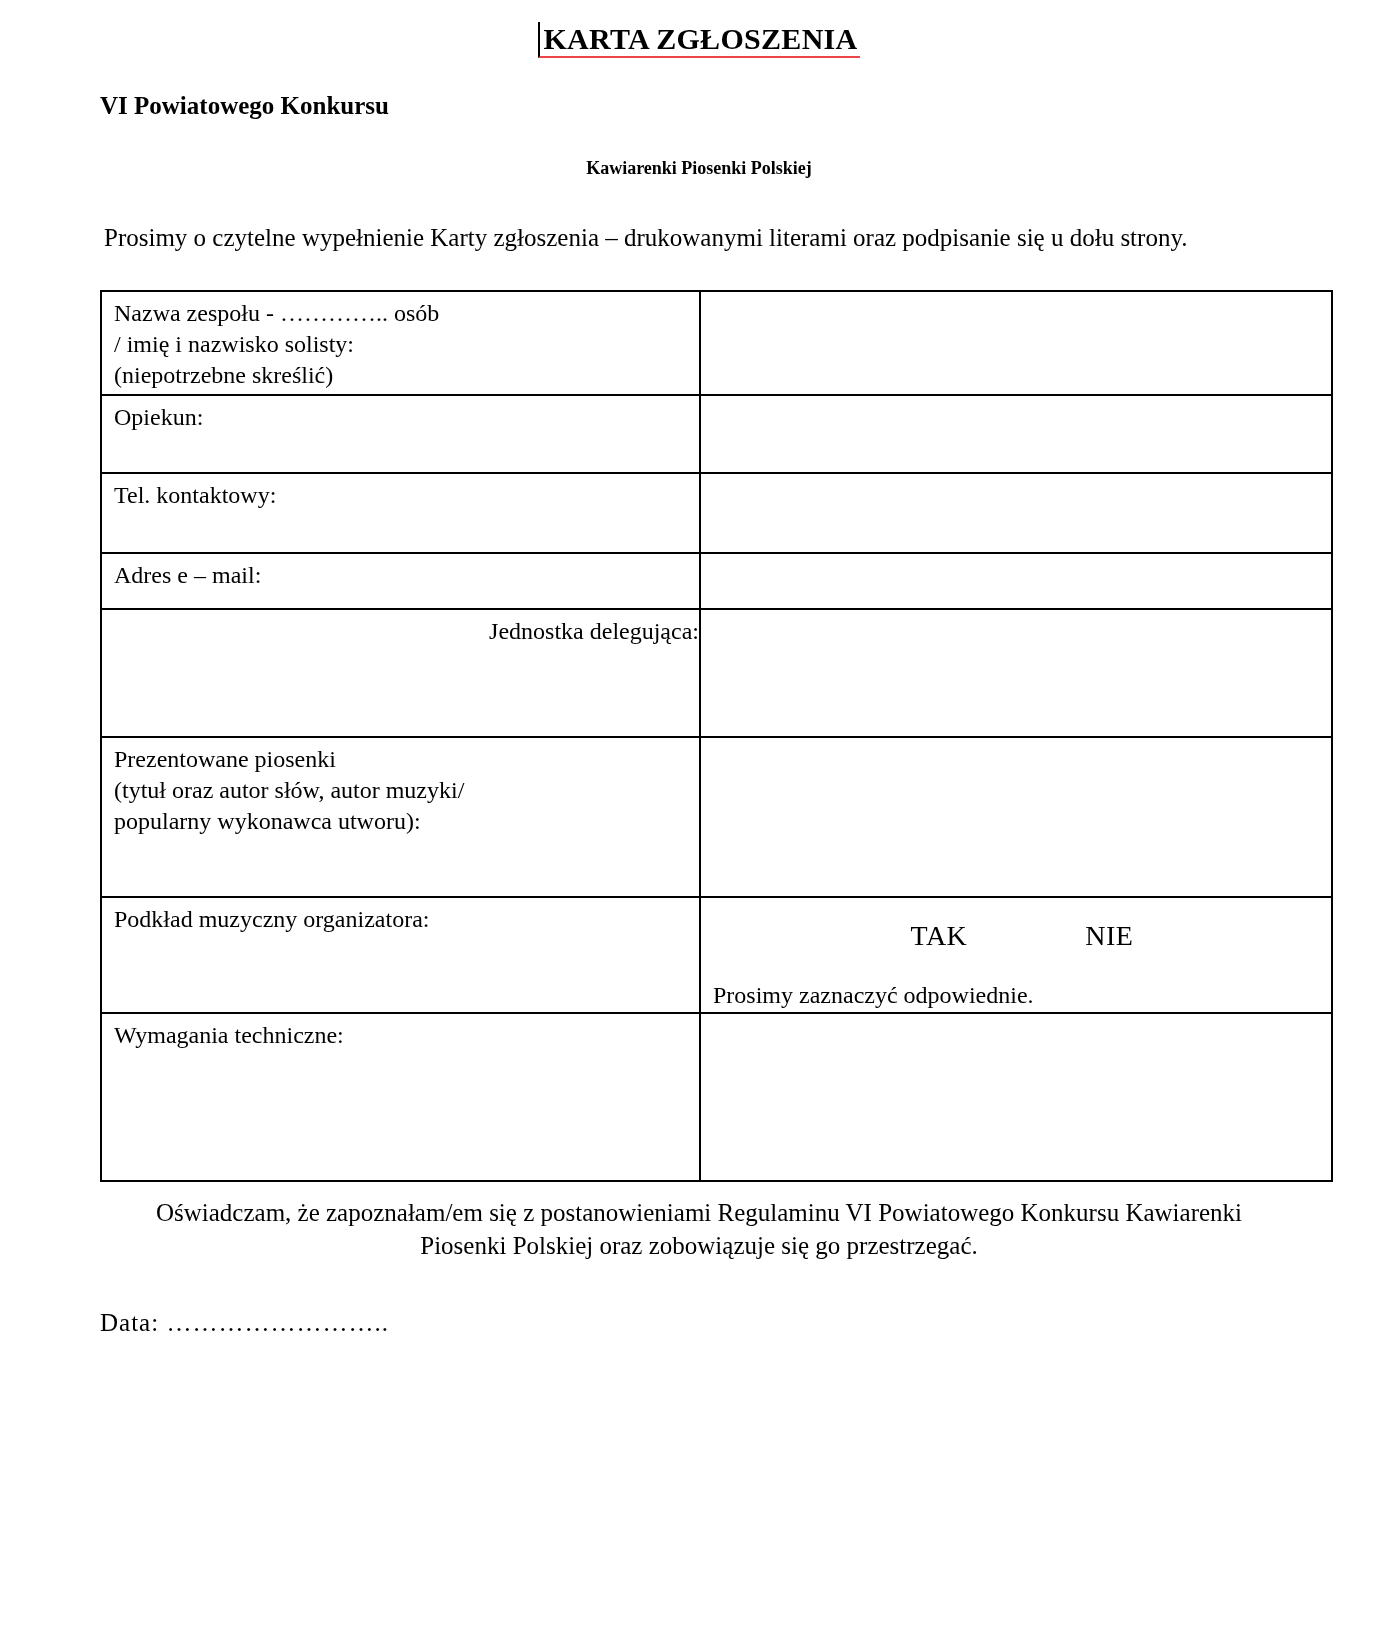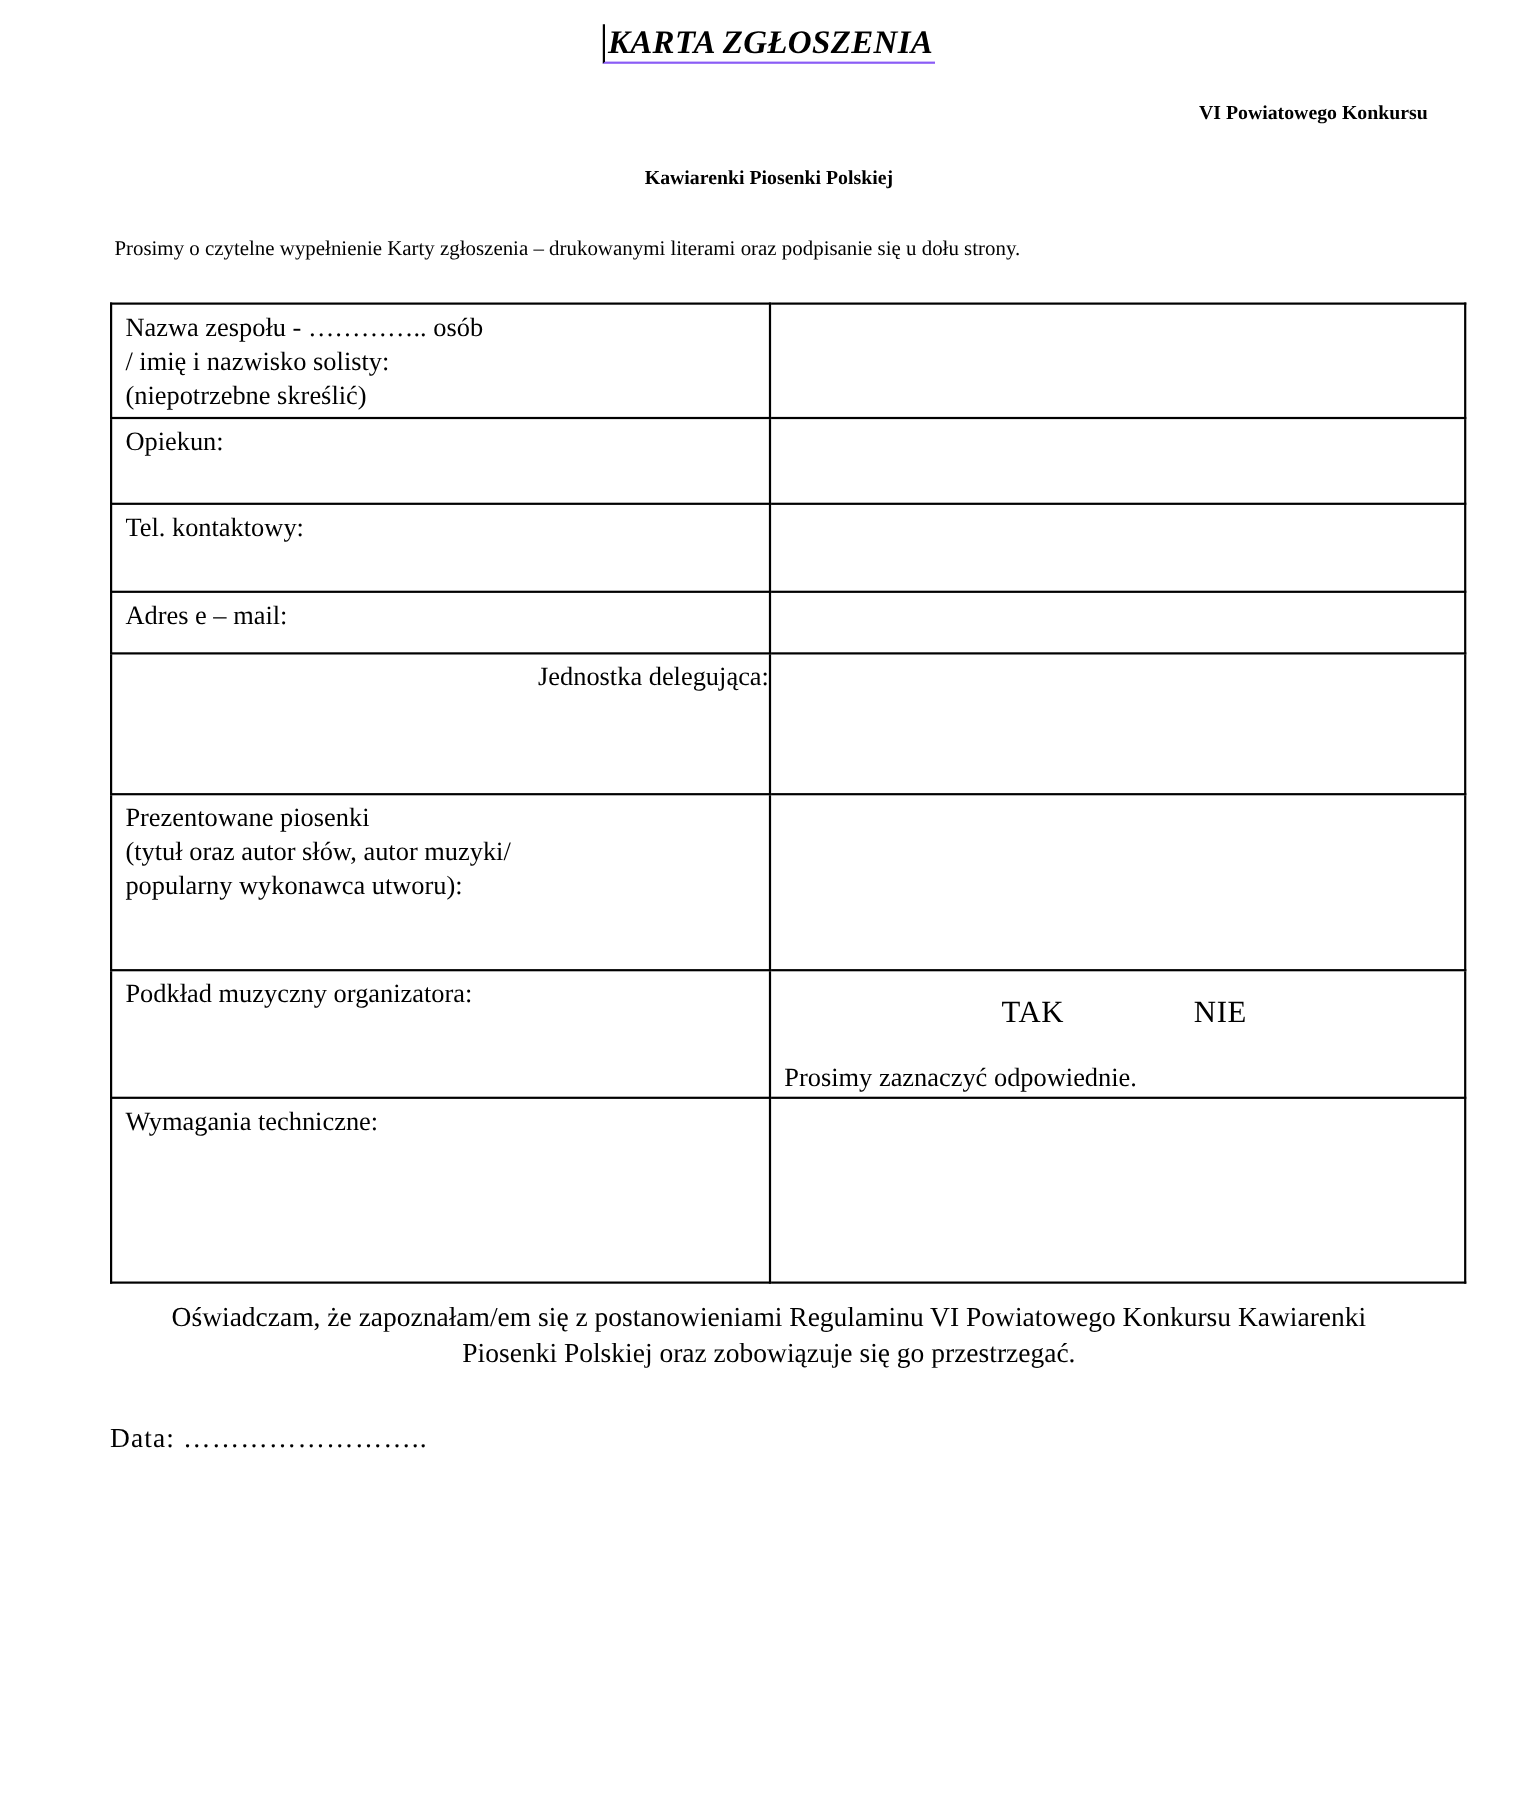--- a/index.html
+++ b/index.html
@@ -21,39 +21,38 @@
     position: relative;
   }
   .title-main {
     text-align: center;
     font-weight: bold;
     font-size: 30px;
     letter-spacing: 0.3px;
     margin: 8px 0 0 0;
   }
   .title-main span.ul {
-    border-bottom: 2px solid #8b5cf6;
+    border-bottom: 2px solid #ef4444;
     border-left: 2px solid #000;
     padding: 0 2px 1px 3px;
-    font-style: italic;
   }
   .title-sub {
-    text-align: right;
+    text-align: left;
     font-weight: bold;
-    font-size: 18px;
+    font-size: 25px;
     margin: 36px 0 0 0;
   }
   .title-sub2 {
     text-align: center;
     font-weight: bold;
     font-size: 18px;
     margin: 38px 0 0 0;
   }
   .intro {
-    font-size: 19px;
+    font-size: 25px;
     line-height: 1.32;
     margin: 42px 0 0 4px;
     text-align: left;
   }
   table.form {
     border-collapse: collapse;
     width: 1203px;
     margin: 36px 0 0 0;
     table-layout: fixed;
   }

